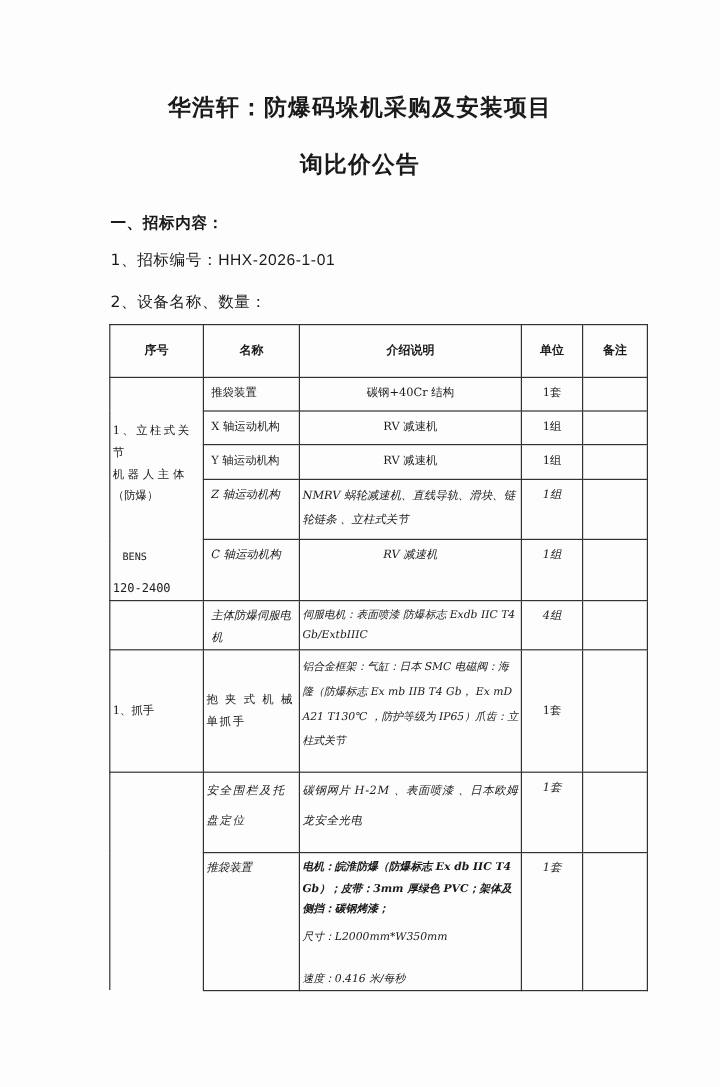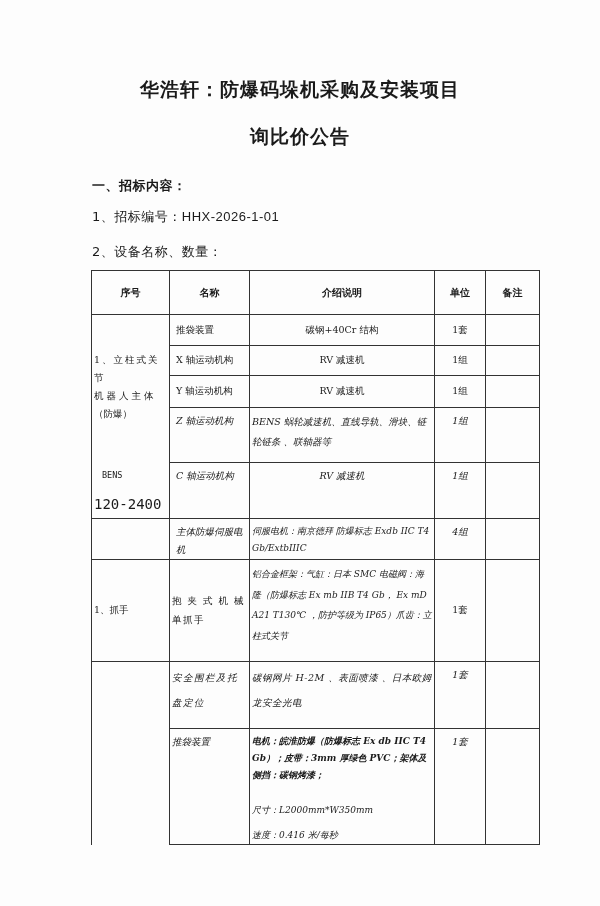--- a/index.html
+++ b/index.html
@@ -62,57 +62,57 @@
     <th>介绍说明</th>
     <th>单位</th>
     <th>备注</th>
   </tr>
 
   <tr style="height:25px">
     <td rowspan="5" style="vertical-align:top; padding-top:36px">
       <div class="spaced" style="line-height:1.9">1、立柱式关节</div>
       <div style="line-height:1.9">机 器 人 主 体</div>
       <div style="line-height:1.9">（防爆）</div>
-      <div style="margin-top:44px; padding-left:8px; font-family:'DejaVu Sans Mono',monospace; font-size:8.5px">BENS</div>
-      <div style="margin-top:8px; font-family:'DejaVu Sans Mono',monospace; font-size:14px">120-2400</div>
+      <div style="margin-top:34px; padding-left:8px; font-family:'DejaVu Sans Mono',monospace; font-size:8.5px">BENS</div>
+      <div style="margin-top:8px; font-family:'DejaVu Sans Mono',monospace; font-size:10px">120-2400</div>
     </td>
     <td class="col1" style="vertical-align:middle">推袋装置</td>
     <td class="c" style="vertical-align:middle">碳钢+40Cr 结构</td>
     <td class="c" style="vertical-align:middle">1套</td>
     <td></td>
   </tr>
   <tr style="height:25px">
     <td class="col1" style="vertical-align:middle">X 轴运动机构</td>
     <td class="c" style="vertical-align:middle">RV 减速机</td>
     <td class="c" style="vertical-align:middle">1组</td>
     <td></td>
   </tr>
   <tr style="height:26px">
     <td class="col1" style="vertical-align:middle">Y 轴运动机构</td>
     <td class="c" style="vertical-align:middle">RV 减速机</td>
     <td class="c" style="vertical-align:middle">1组</td>
     <td></td>
   </tr>
   <tr style="height:44px">
     <td class="col1 pad-top">Z 轴运动机构</td>
-    <td class="pad-top tight" style="line-height:2.1">BENS 蜗轮减速机、直线导轨、滑块、链 轮链条 、联轴器等</td>
+    <td class="pad-top tight" style="line-height:2.1">NMRV 蜗轮减速机、直线导轨、滑块、链 轮链条 、立柱式关节</td>
     <td class="c pad-top">1组</td>
     <td></td>
   </tr>
   <tr style="height:46px">
     <td class="col1 pad-top">C 轴运动机构</td>
     <td class="c pad-top">RV 减速机</td>
     <td class="c pad-top">1组</td>
     <td></td>
   </tr>
 
   <tr style="height:41px">
     <td></td>
     <td class="col1 pad-top tight" style="padding-right:0">主体防爆伺服电机</td>
-    <td class="pad-top tight" style="font-size:9px">伺服电机：南京德拜 防爆标志 Exdb IIC T4 Gb/ExtbIIIC</td>
+    <td class="pad-top tight" style="font-size:9px">伺服电机：表面喷漆 防爆标志 Exdb IIC T4 Gb/ExtbIIIC</td>
     <td class="c pad-top">4组</td>
     <td></td>
   </tr>
 
   <tr style="height:102px">
     <td style="vertical-align:middle">1、抓手</td>
     <td class="spaced" style="vertical-align:middle; letter-spacing:1.5px">抱 夹 式 机 械 单抓手</td>
     <td class="pad-top" style="line-height:2.3; font-size:9px">铝合金框架：气缸：日本 SMC 电磁阀：海隆（防爆标志 Ex mb IIB T4 Gb， Ex mD A21 T130℃ ，防护等级为 IP65）爪齿：立柱式关节</td>
     <td class="c" style="vertical-align:middle">1套</td>
     <td></td>
@@ -122,20 +122,20 @@
     <td rowspan="2" class="nb-bottom"></td>
     <td class="pad-top" style="letter-spacing:1.5px; line-height:2.6">安全围栏及托盘定位</td>
     <td class="pad-top" style="line-height:2.6; letter-spacing:0.5px">碳钢网片 H-2M 、表面喷漆 、日本欧姆龙安全光电</td>
     <td class="c pad-top">1套</td>
     <td></td>
   </tr>
   <tr style="height:105px">
     <td class="pad-top">推袋装置</td>
     <td class="pad-top" style="font-size:9px">
       <div style="font-weight:bold">电机：皖淮防爆（防爆标志 Ex db IIC T4 Gb）；皮带：3mm 厚绿色 PVC；架体及侧挡：碳钢烤漆；</div>
-      <div style="margin-top:18px">尺寸：L2000mm*W350mm</div>
-      <div style="margin-top:8px">速度：0.416 米/每秒</div>
+      <div style="margin-top:6px">尺寸：L2000mm*W350mm</div>
+      <div style="margin-top:18px">速度：0.416 米/每秒</div>
     </td>
     <td class="c pad-top">1套</td>
     <td></td>
   </tr>
 </tbody>
   </table>
 
 </body></html>

